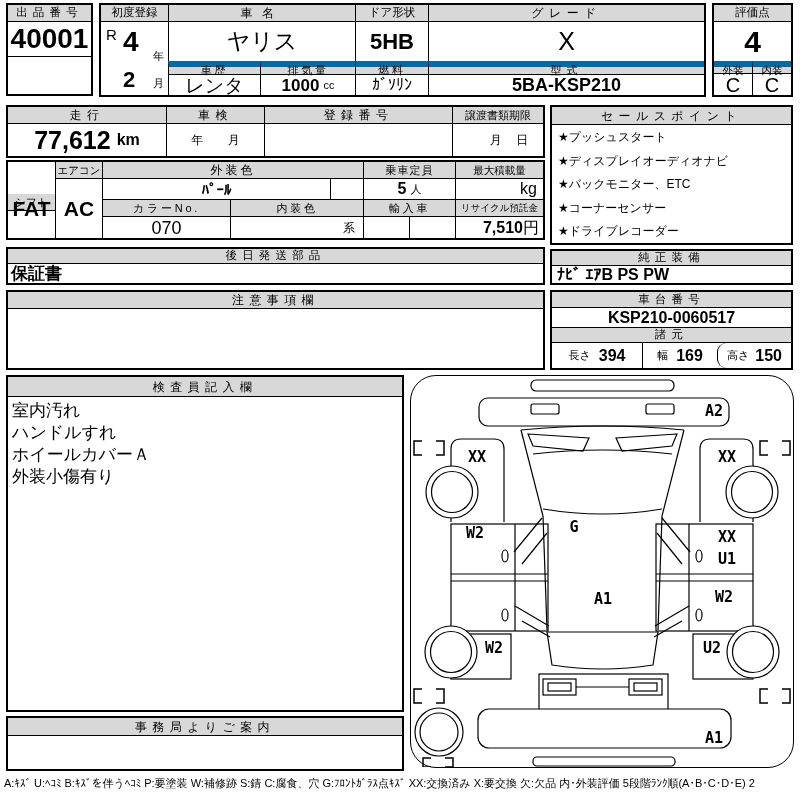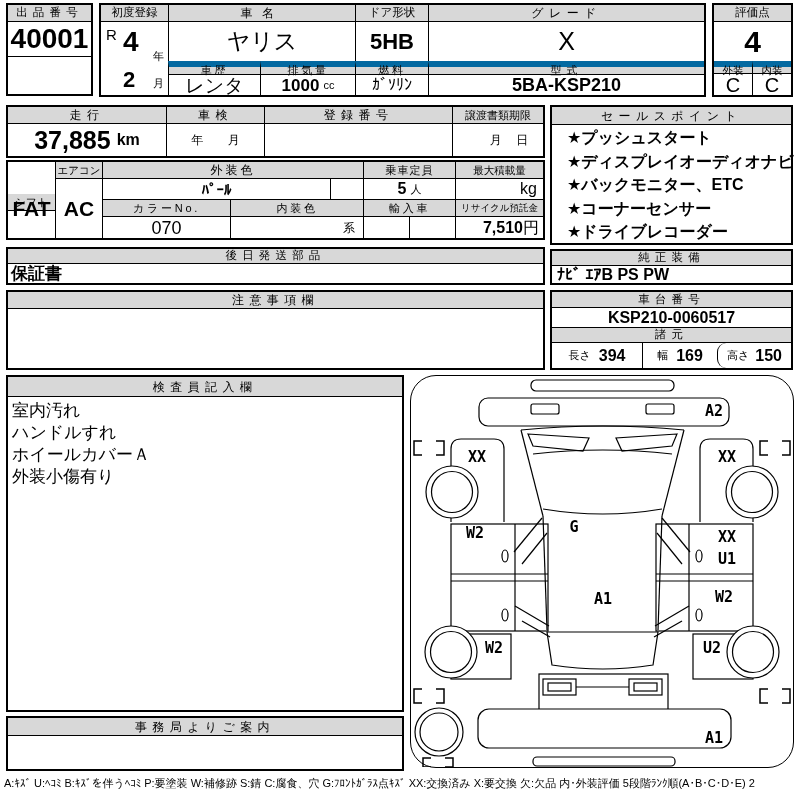--- a/index.html
+++ b/index.html
@@ -15,21 +15,21 @@
   .bl{border-left:1px solid #000;} .bb{border-bottom:1px solid #000;} .bt{border-top:6px solid #0369a1;}
   .b{font-weight:bold;}
   .ls0{letter-spacing:0;} .ls1{letter-spacing:.1em;} .ls2{letter-spacing:.25em;}
   .ls3{letter-spacing:.45em;} .ls4{letter-spacing:.8em;}
   .f95{font-size:9.5px;} .f10{font-size:16px;} .f105{font-size:10.5px;} .f11{font-size:11px;}
   .f115{font-size:11.5px;} .f12{font-size:12px;} .f15{font-size:15px;} .f16{font-size:16px;}
   .f17{font-size:17px;} .f18{font-size:18px;} .f19{font-size:19px;} .f20{font-size:20px;}
   .f21{font-size:21px;} .f22{font-size:22px;} .f23{font-size:23px;} .f25{font-size:25px;}
   .f28{font-size:28px;} .f30{font-size:30px;}
   .unit{font-size:11px;margin-left:4px;}
-  .salesitem{font-size:16px;font-weight:bold;line-height:23.5px;white-space:nowrap;padding-left:15px;}
+  .salesitem{font-size:12px;font-weight:normal;line-height:23.5px;white-space:nowrap;padding-left:6px;}
   .noteline{font-size:17px;line-height:22px;white-space:nowrap;}
   .legend{position:absolute;left:4px;top:776px;width:792px;font-size:11px;white-space:nowrap;letter-spacing:0;}
   svg text{font-family:"DejaVu Sans Mono","Liberation Mono",monospace;font-weight:bold;font-size:15px;}
 </style>
 </head>
 <body>
 
 <div id="sheet">
 
   <div class="box" style="left:6px;top:3px;width:87px;height:93px;">
@@ -77,21 +77,21 @@
     <div class="abs cell b f30" style="left:0;top:17px;width:77px;height:39px;">4</div>
     <div class="abs hdr bt bb ls0 f105" style="left:0;top:56px;width:38px;height:13px;">外装</div>
     <div class="abs hdr bl bt bb ls0 f105" style="left:38px;top:56px;width:39px;height:13px;">内装</div>
     <div class="abs cell f20" style="left:0;top:69px;width:38px;height:21px;">C</div>
     <div class="abs cell bl f20" style="left:38px;top:69px;width:39px;height:21px;">C</div>
   </div>
 
   <div class="box" style="left:6px;top:105px;width:539px;height:53px;">
     <div class="abs hdr bb ls3" style="left:0;top:0;width:158px;height:17px;">走行</div>
     <div class="abs cell" style="left:0;top:17px;width:158px;height:32px;">
-      <span class="f25 b">37,885</span>
+      <span class="f25 b">77,612</span>
       <span class="b" style="font-size:16px;margin-left:6px;">km</span>
     </div>
     <div class="abs hdr bl bb ls3" style="left:158px;top:0;width:98px;height:17px;">車検</div>
     <div class="abs cell bl" style="left:158px;top:17px;width:98px;height:32px;justify-content:space-evenly;">
       <span class="f12">年</span>
       <span class="f12">月</span>
     </div>
     <div class="abs hdr bl bb ls3" style="left:256px;top:0;width:188px;height:17px;">登録番号</div>
     <div class="abs cell bl" style="left:256px;top:17px;width:188px;height:32px;"></div>
     <div class="abs hdr bl bb ls0 f11" style="left:444px;top:0;width:91px;height:17px;">譲渡書類期限</div>

